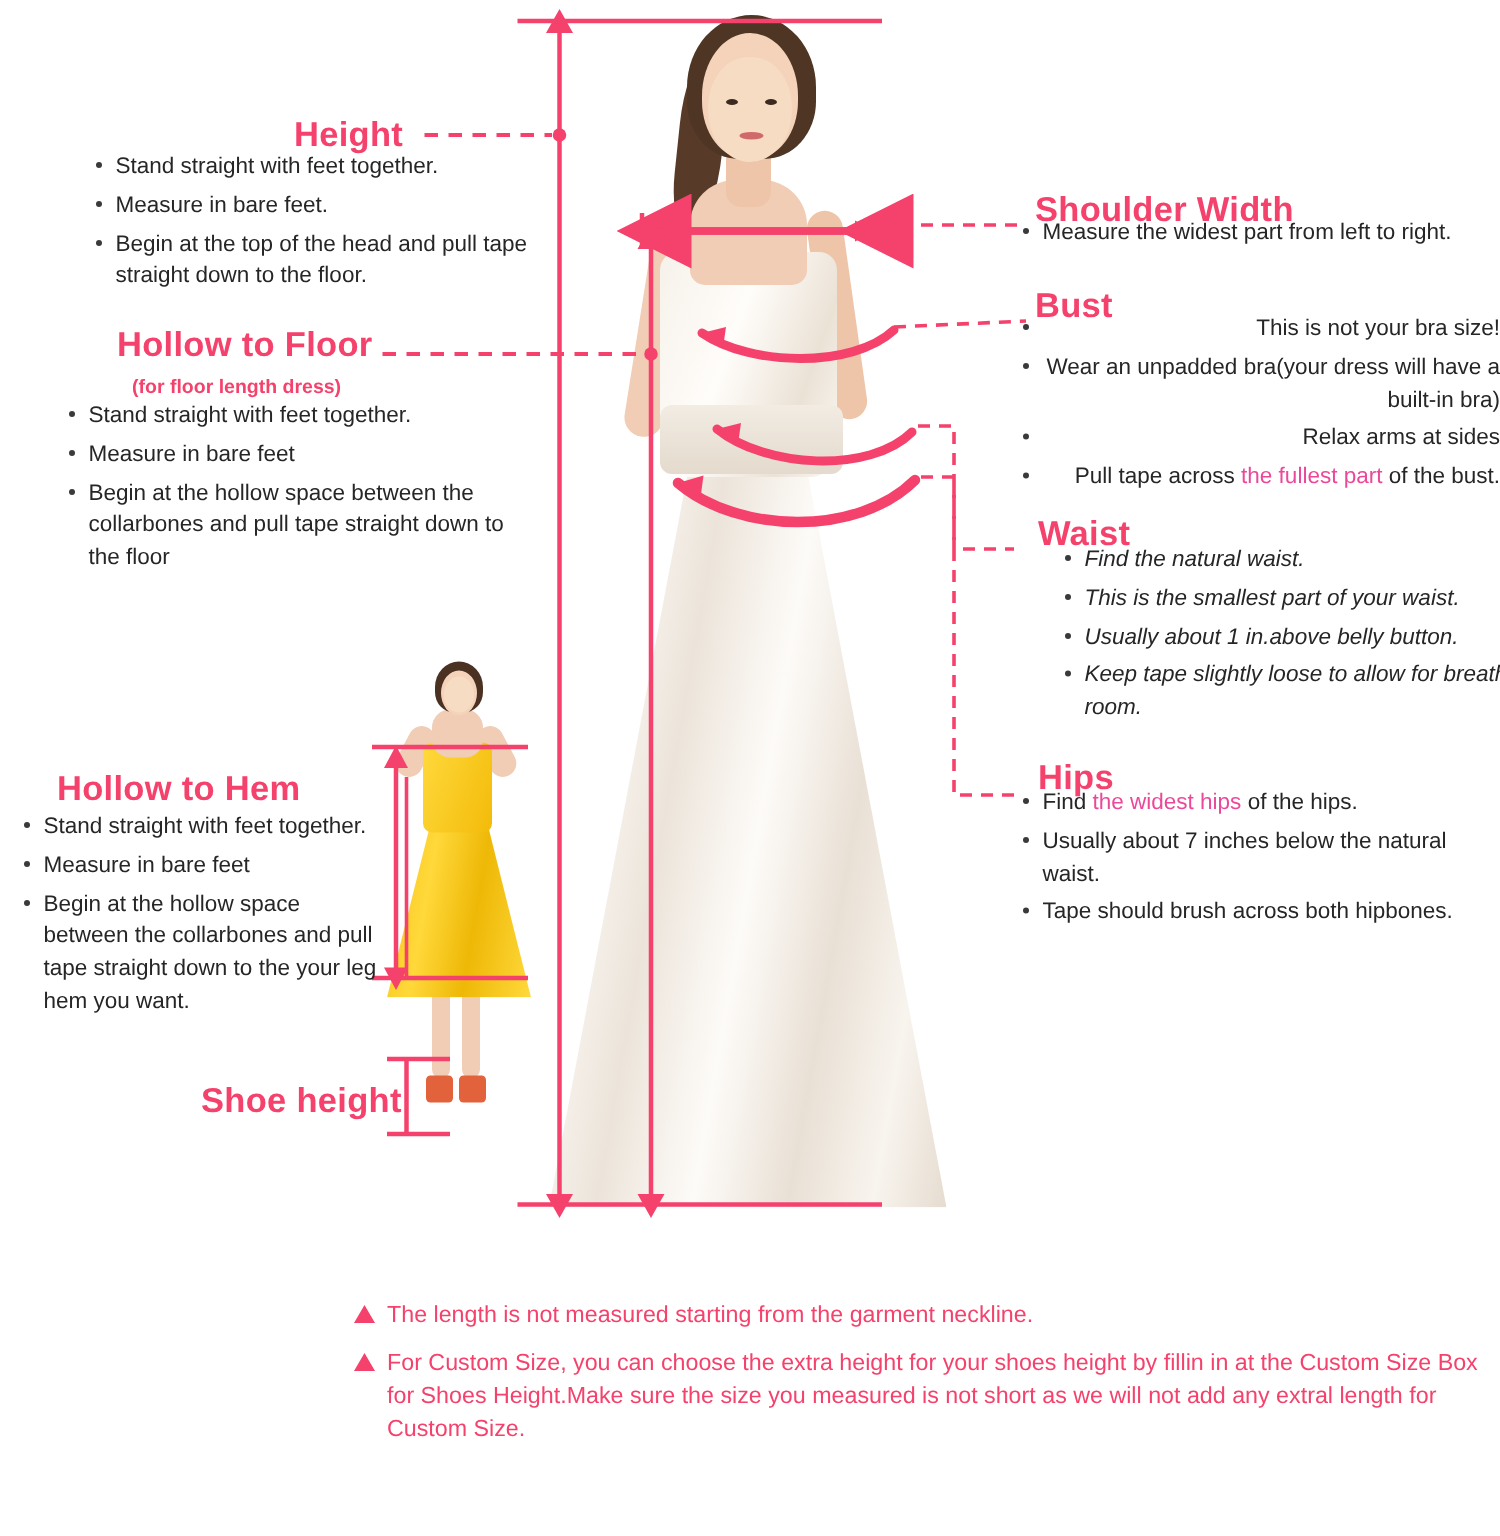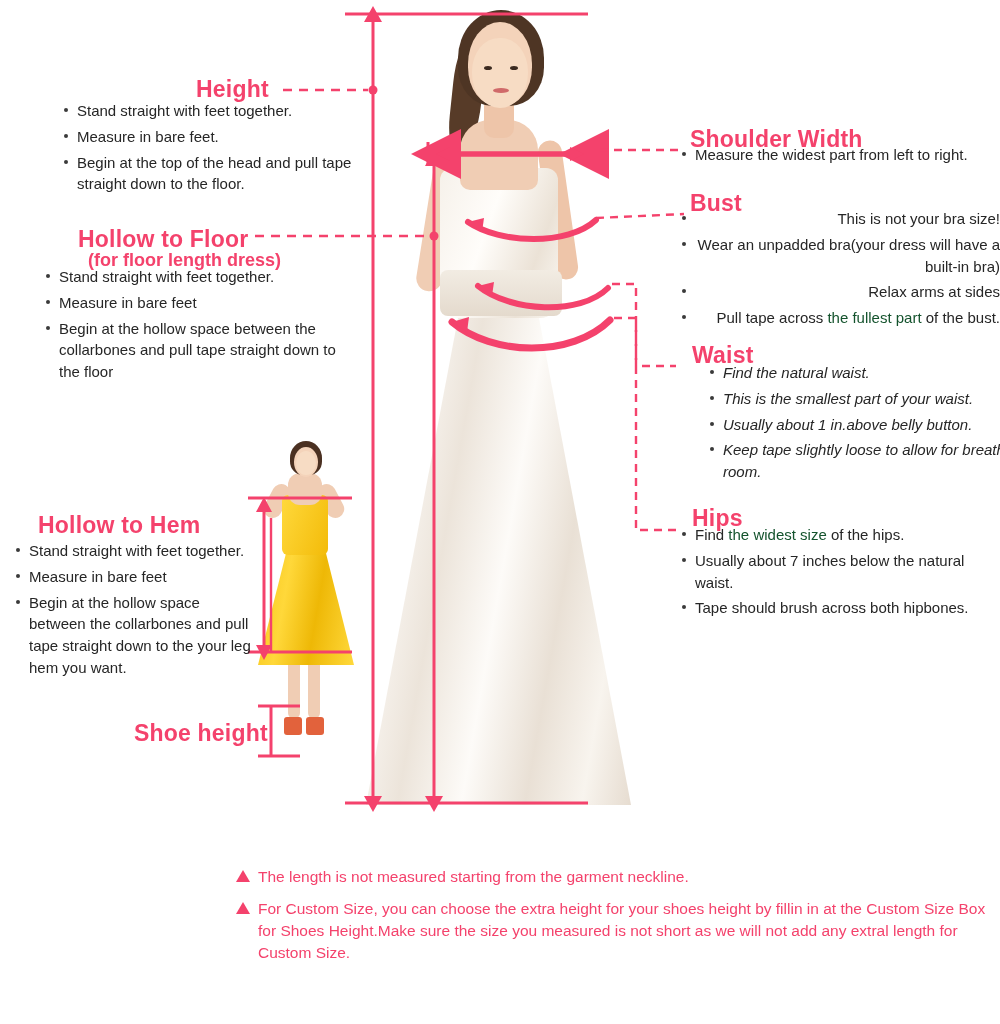--- a/index.html
+++ b/index.html
@@ -25,21 +25,21 @@
   .heading {
     color: #f4426c;
     font-weight: bold;
     font-size: 23px;
     font-family: "Liberation Sans", sans-serif;
     white-space: nowrap;
     letter-spacing: .2px;
   }
   .sub-note {
     color: #f4426c;
-    font-size: 18px;
+    font-size: 13px;
     font-weight: bold;
     white-space: nowrap;
   }
 
   
   .bullets { font-size: 15px; color: #262626; line-height: 1.45; }
   .bullets .li {
     position: relative;
     padding-left: 15px;
     margin-bottom: 4px;
@@ -47,21 +47,21 @@
   .bullets .li::before {
     content: "";
     position: absolute;
     left: 2px;
     top: 8px;
     width: 4px;
     height: 4px;
     border-radius: 50%;
     background: #3a3a3a;
   }
-  .pink { color: #14532d; }
+  .pink { color: #ec4899; }
 
   
   .footnotes {
     position: absolute;
     left: 236px;
     top: 866px;
     width: 760px;
     color: #f4426c;
     font-size: 15.5px;
     line-height: 1.42;
@@ -364,21 +364,21 @@
   </svg>
 
   <div class="abs heading" style="left:196px; top:76px;">Height</div>
 
   <div class="abs bullets" style="left:62px; top:100px; width:300px;">
     <div class="li">Stand straight with feet together.</div>
     <div class="li">Measure in bare feet.</div>
     <div class="li">Begin at the top of the head and pull tape straight down to the floor.</div>
   </div>
 
-  <div class="abs heading" style="left:78px; top:226px;">Hollow to Floor</div>
+  <div class="abs heading" style="left:78px; top:216px;">Hollow to Floor</div>
   <div class="abs sub-note" style="left:88px; top:250px;">(for floor length dress)</div>
   <div class="abs bullets" style="left:44px; top:266px; width:300px;">
     <div class="li">Stand straight with feet together.</div>
     <div class="li">Measure in bare feet</div>
     <div class="li">Begin at the hollow space between the collarbones and pull tape straight down to the floor</div>
   </div>
 
   <div class="abs heading" style="left:38px; top:512px;">Hollow to Hem</div>
   <div class="abs bullets" style="left:14px; top:540px; width:240px;">
     <div class="li">Stand straight with feet together.</div>
@@ -404,21 +404,21 @@
   <div class="abs heading" style="left:692px; top:342px;">Waist</div>
   <div class="abs bullets" style="left:708px; top:362px; width:320px;font-style:italic;">
     <div class="li">Find the natural waist.</div>
     <div class="li">This is the smallest part of your waist.</div>
     <div class="li">Usually about 1 in.above belly button.</div>
     <div class="li">Keep tape slightly loose to allow for breathing room.</div>
   </div>
 
   <div class="abs heading" style="left:692px; top:505px;">Hips</div>
   <div class="abs bullets" style="left:680px; top:524px; width:320px;">
-    <div class="li"><span>Find <span class="pink">the widest size</span> of the hips.</span></div>
+    <div class="li"><span>Find <span class="pink">the widest hips</span> of the hips.</span></div>
     <div class="li">Usually about 7 inches below the natural waist.</div>
     <div class="li">Tape should brush across both hipbones.</div>
   </div>
 
   <div class="footnotes">
     <div class="fn">
       <span class="tri"></span>
       <span>The length is not measured starting from the garment neckline.</span>
     </div>
     <div class="fn">

